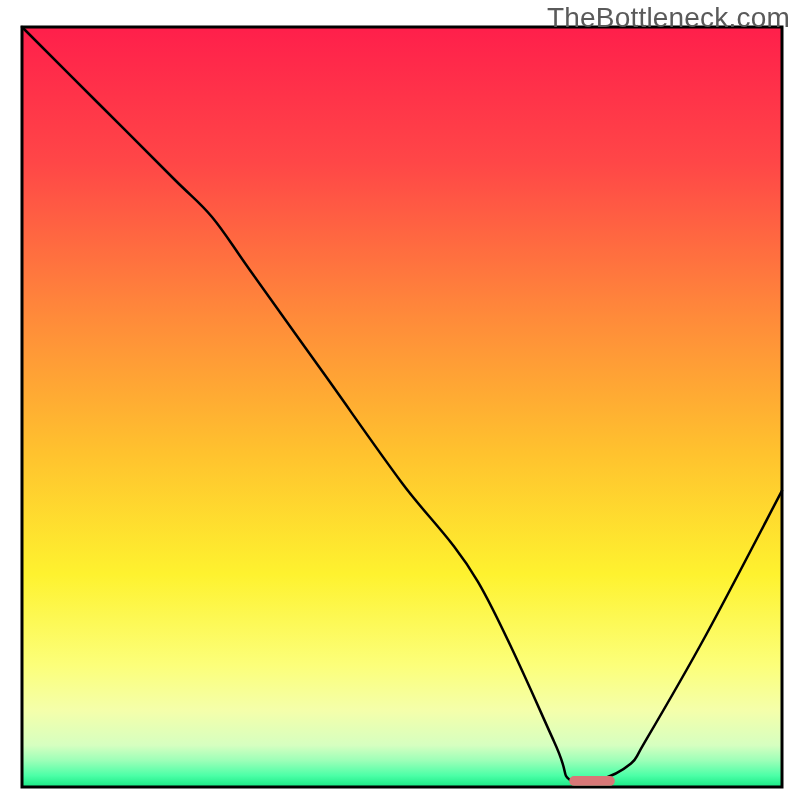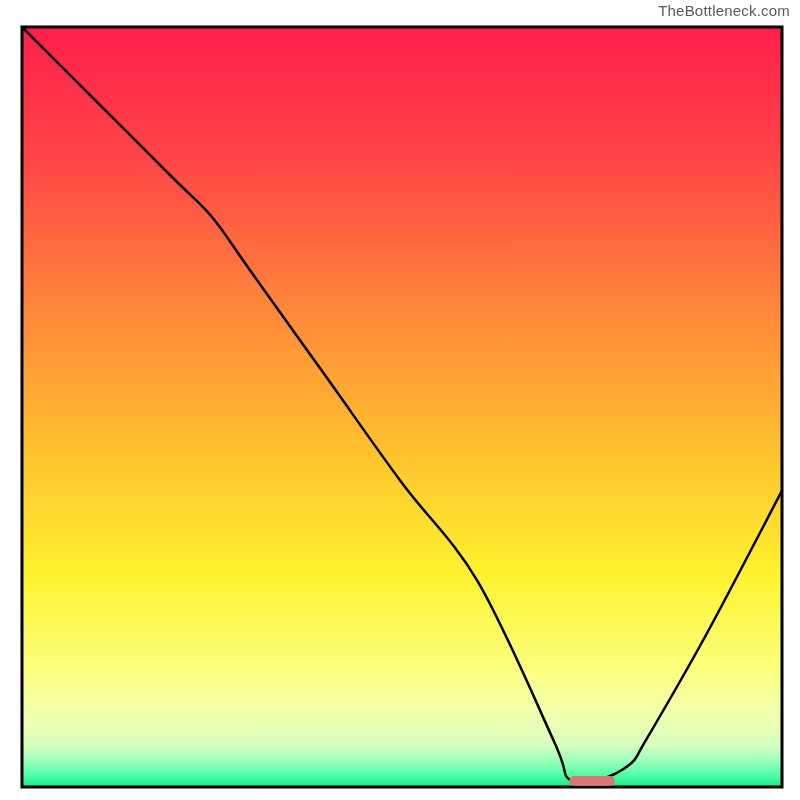--- a/index.html
+++ b/index.html
@@ -12,21 +12,21 @@
   }
   .container {
     position: relative;
     width: 800px;
     height: 800px;
   }
   .watermark {
     position: absolute;
     top: 2px;
     right: 10px;
-    font-size: 15px;
+    font-size: 28px;
     font-weight: 500;
     color: #5a5a5a;
     letter-spacing: 0.2px;
   }
   svg {
     display: block;
   }
 </style>
 </head>
 <body>

